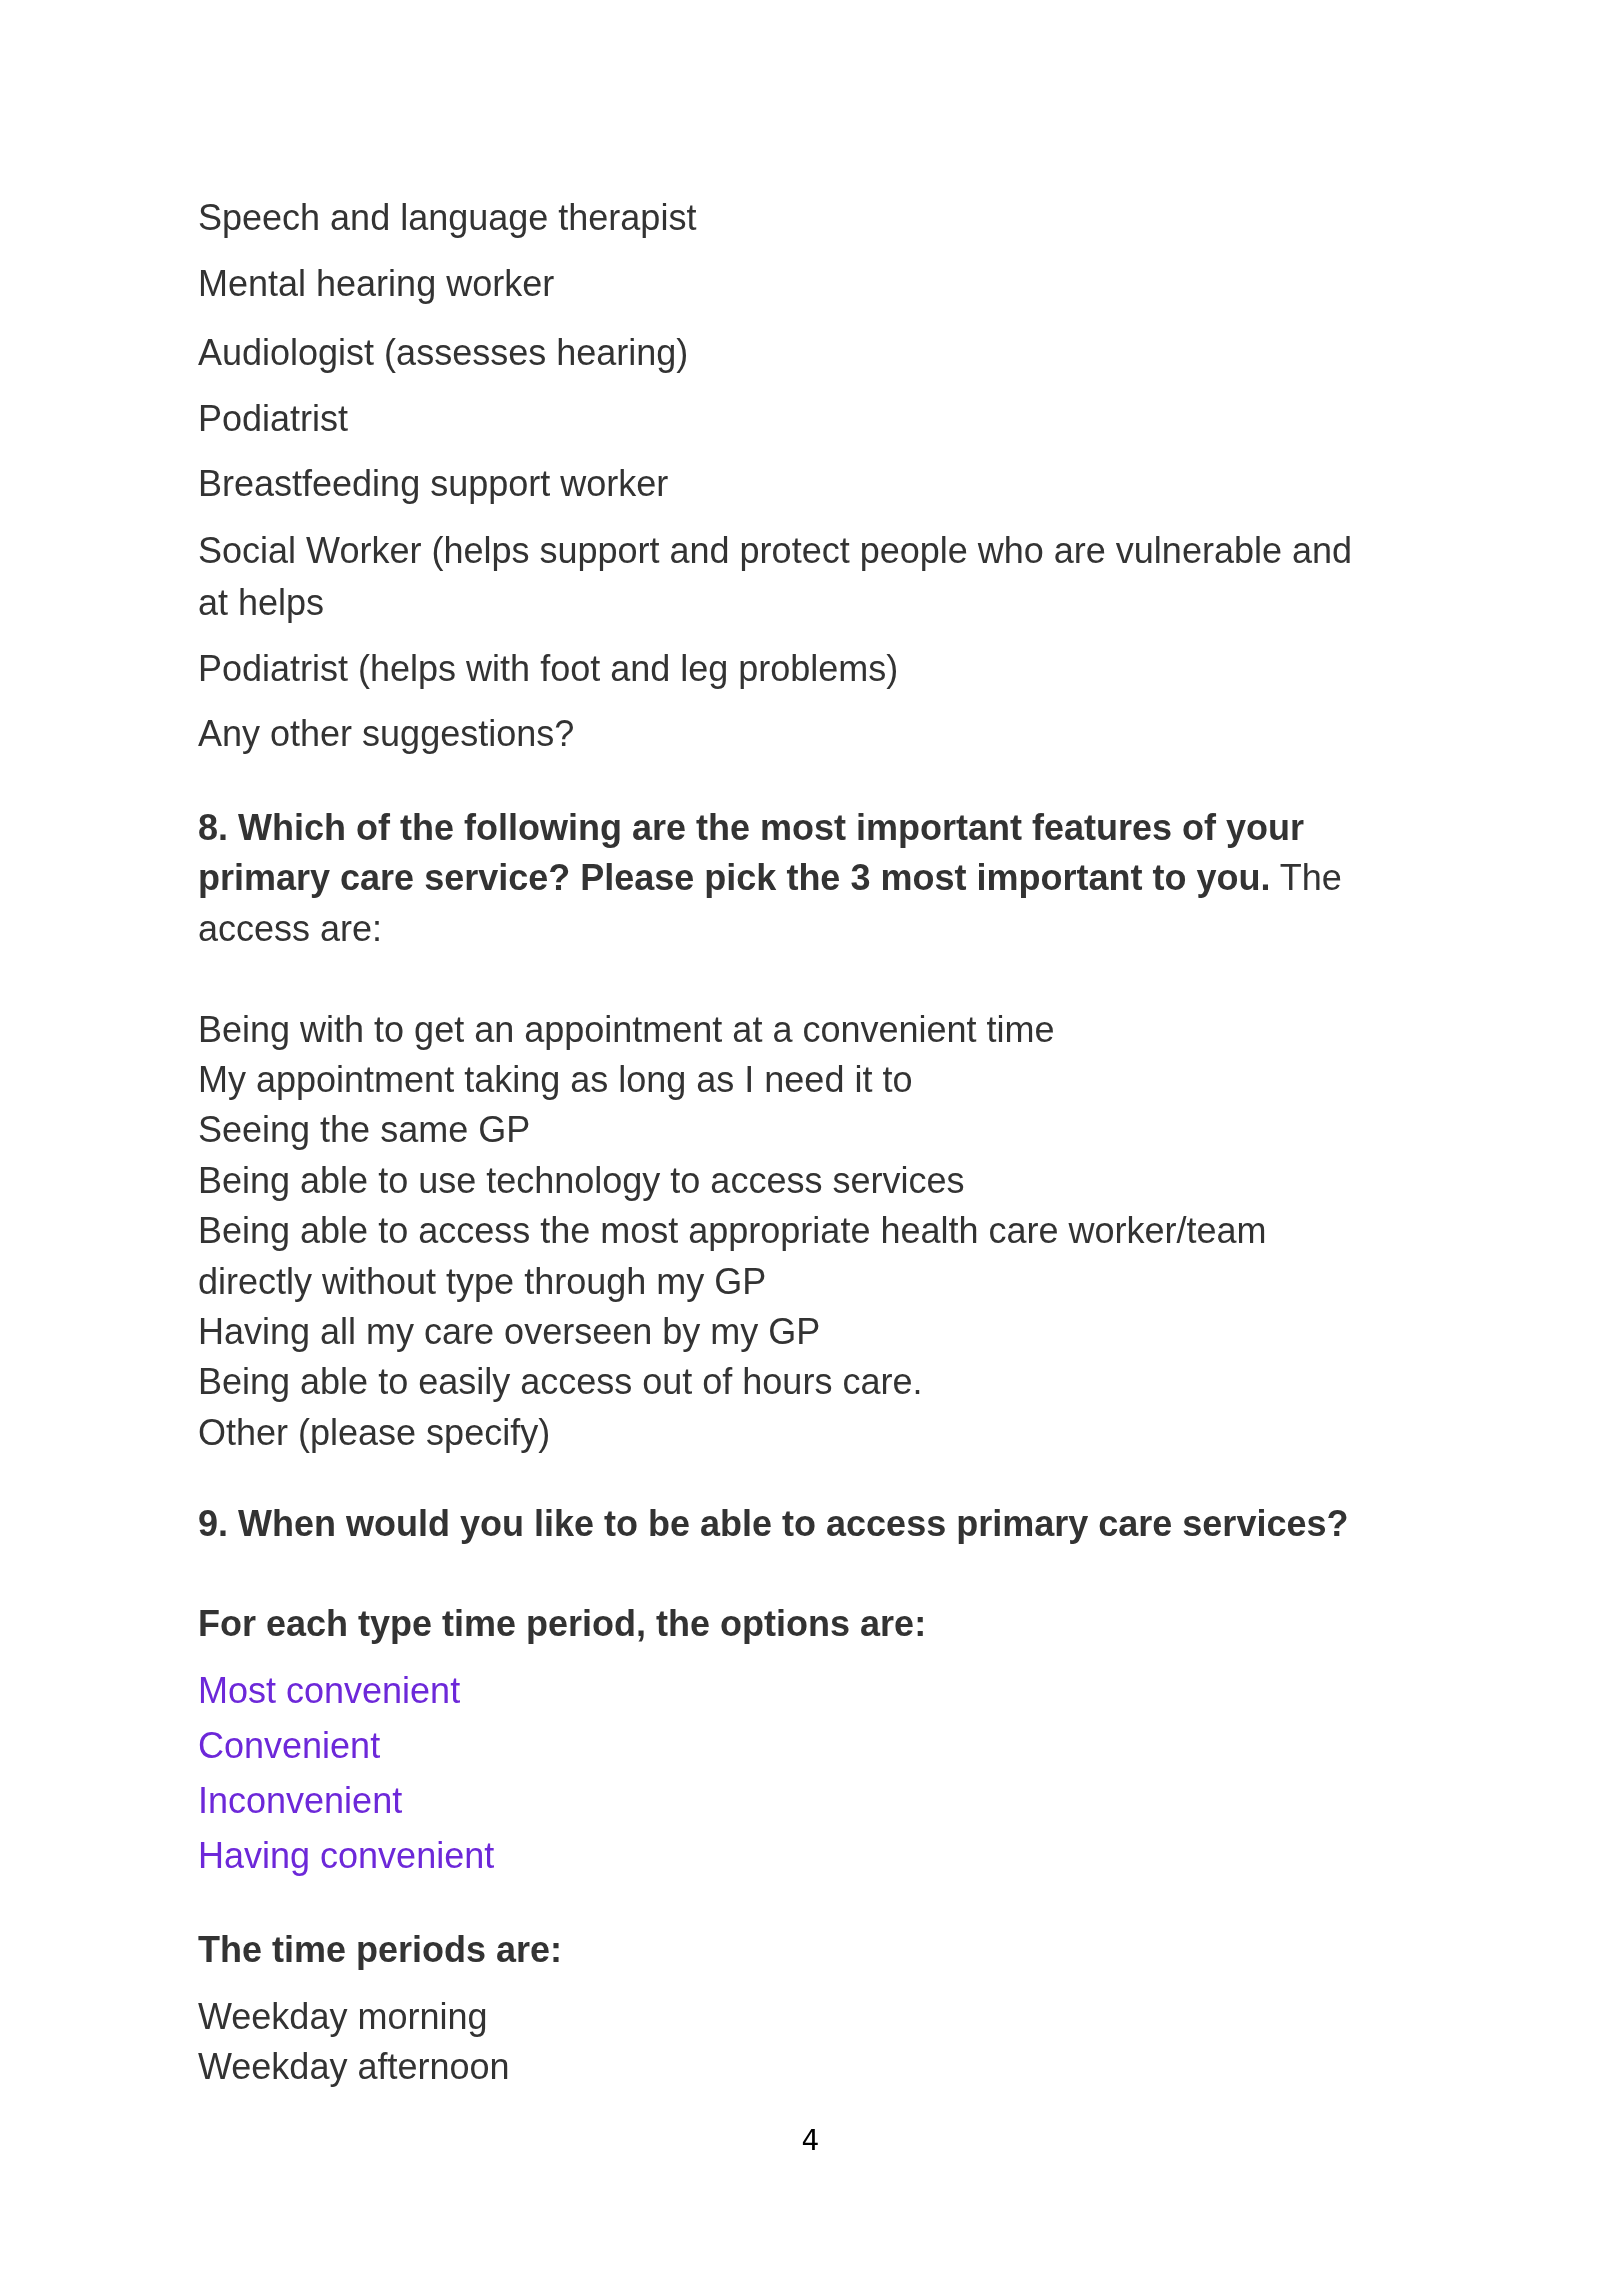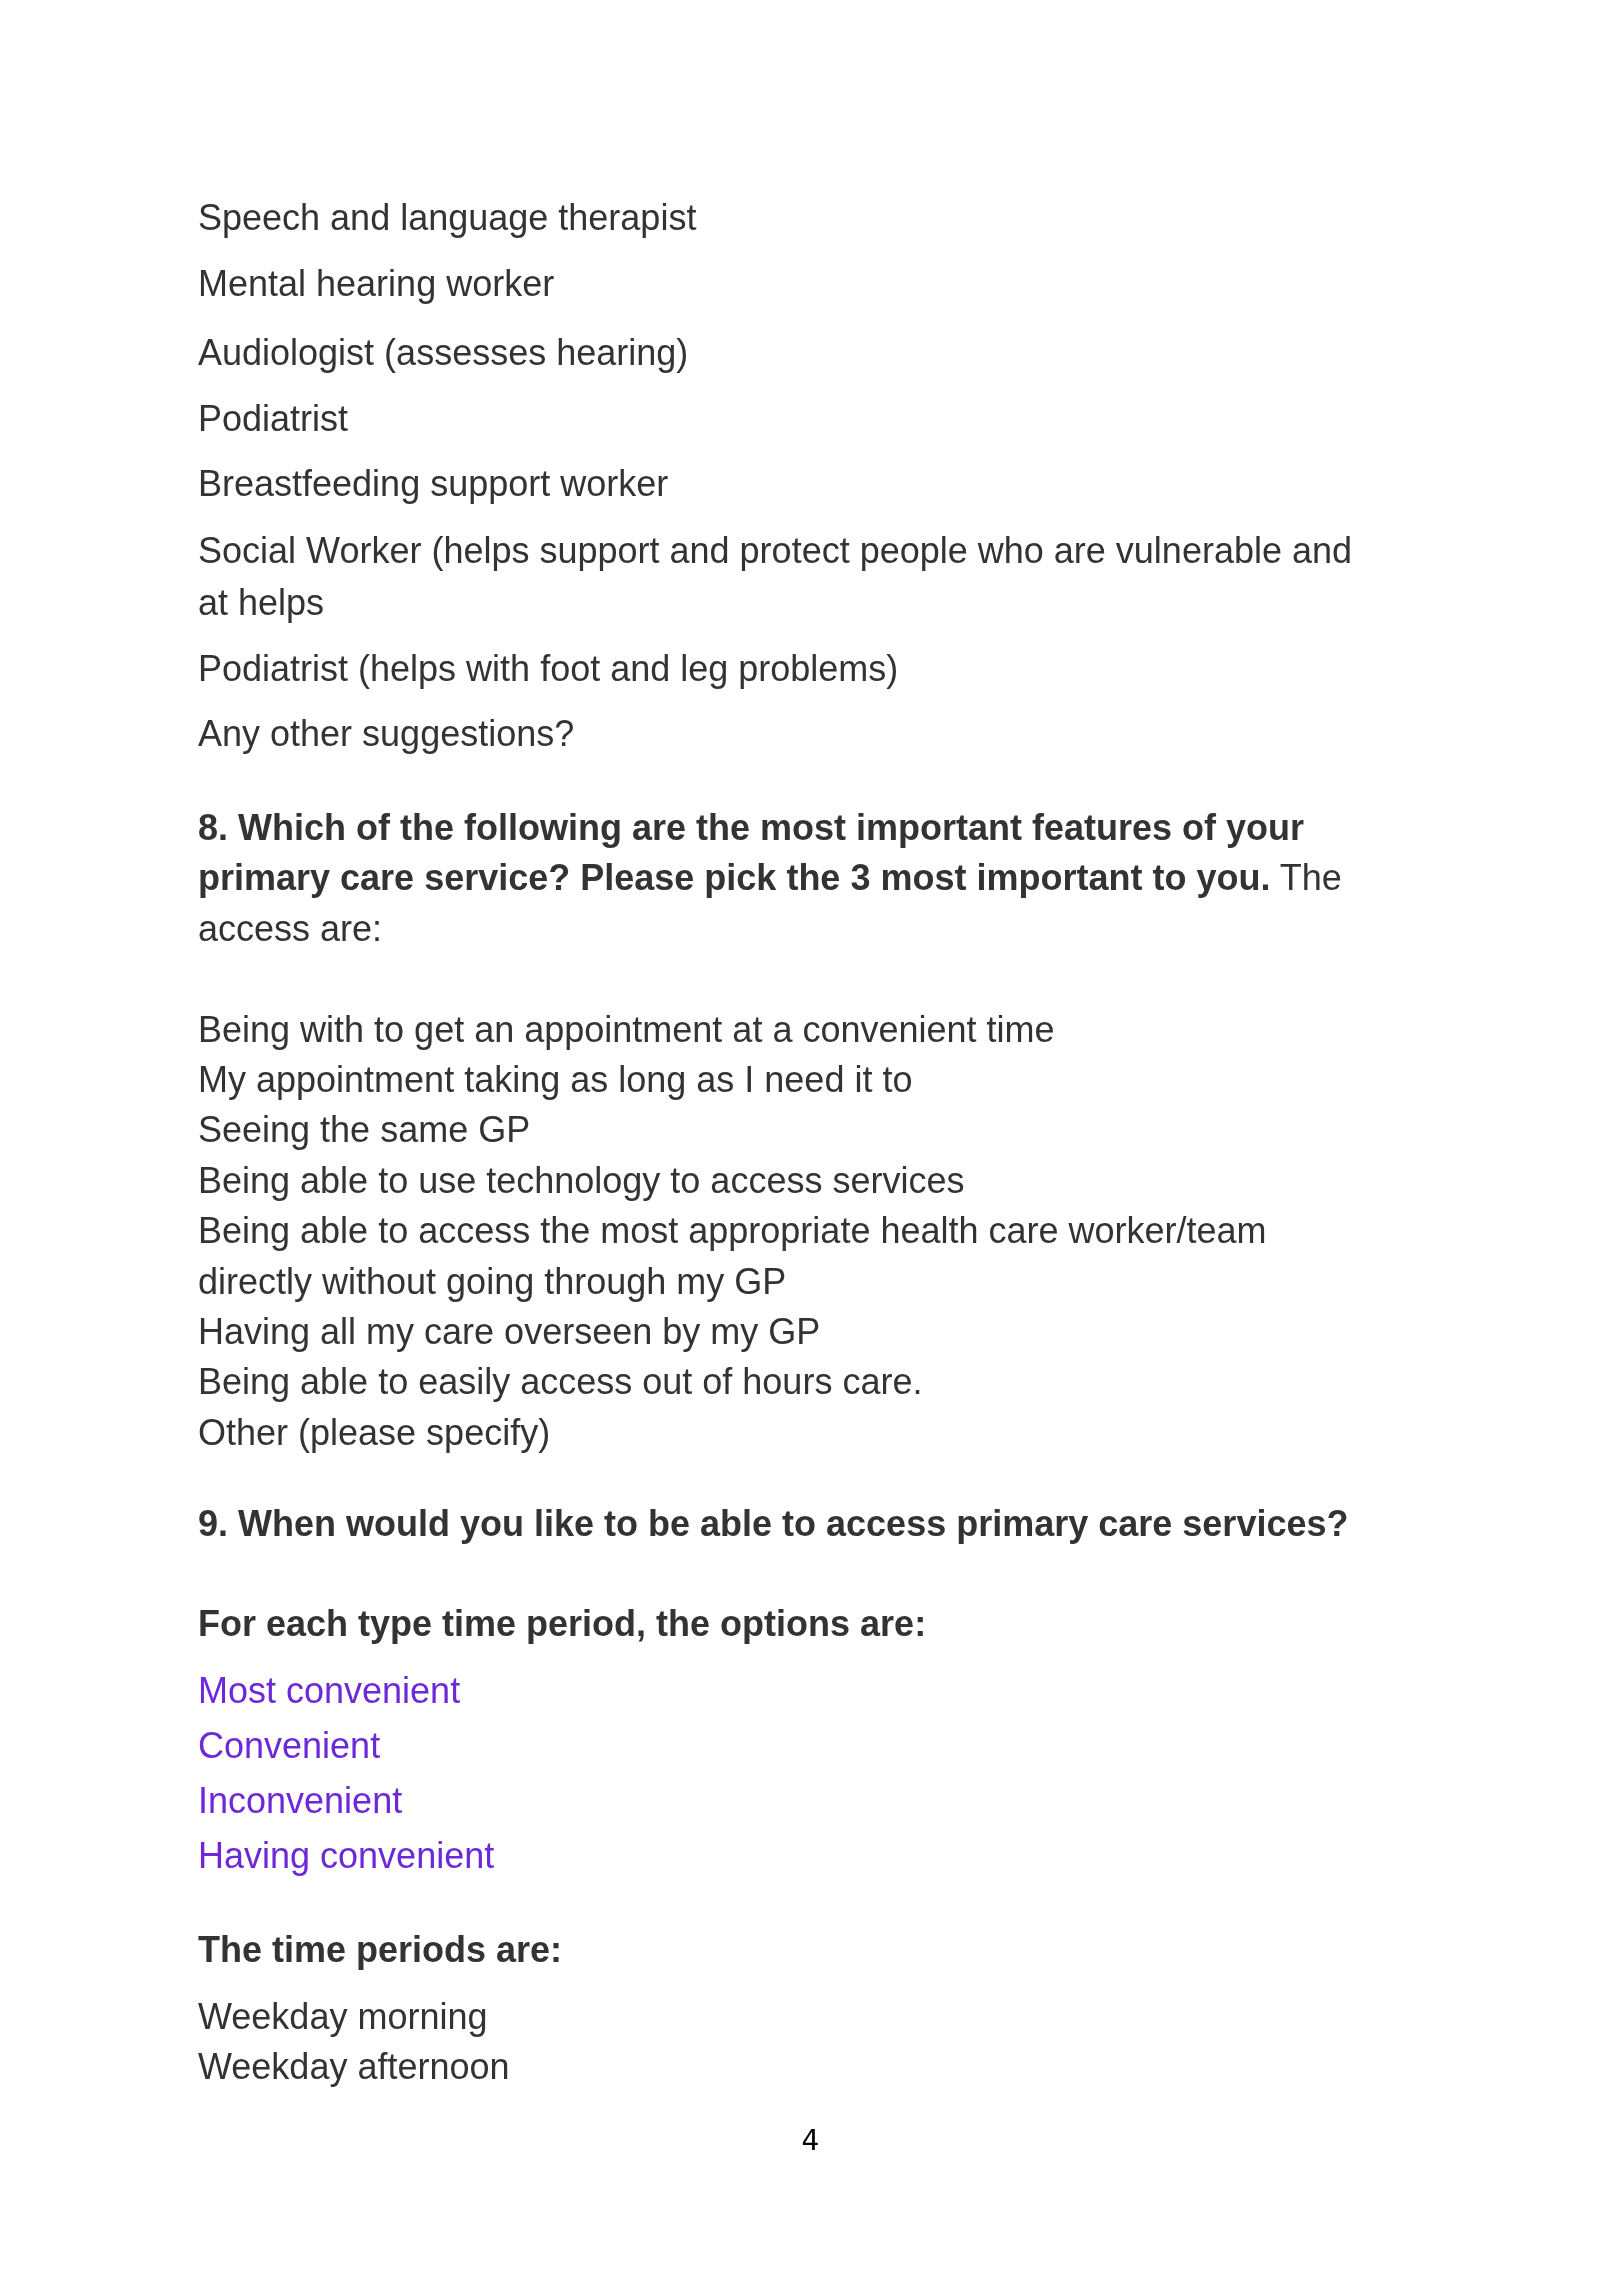--- a/index.html
+++ b/index.html
@@ -40,21 +40,21 @@
     <div class="ln b" style="top:810px">8. Which of the following are the most important features of your</div>
     <div class="ln" style="top:860px"><span class="b">primary care service? Please pick the 3 most important to you.</span><span style="white-space:pre"> The</span></div>
     <div class="ln" style="top:911px">access are:</div>
 
     <div>
       <div class="ln" style="top:1012px">Being with to get an appointment at a convenient time</div>
       <div class="ln" style="top:1062px">My appointment taking as long as I need it to</div>
       <div class="ln" style="top:1112px">Seeing the same GP</div>
       <div class="ln" style="top:1163px">Being able to use technology to access services</div>
       <div class="ln" style="top:1213px">Being able to access the most appropriate health care worker/team</div>
-      <div class="ln" style="top:1264px">directly without going through my GP</div>
+      <div class="ln" style="top:1264px">directly without type through my GP</div>
       <div class="ln" style="top:1314px">Having all my care overseen by my GP</div>
       <div class="ln" style="top:1364px">Being able to easily access out of hours care.</div>
       <div class="ln" style="top:1415px">Other (please specify)</div>
     </div>
   </div>
 
   <div>
     <div class="ln b" style="top:1506px">9. When would you like to be able to access primary care services?</div>
     <div class="ln b" style="top:1606px">For each type time period, the options are:</div>
 

